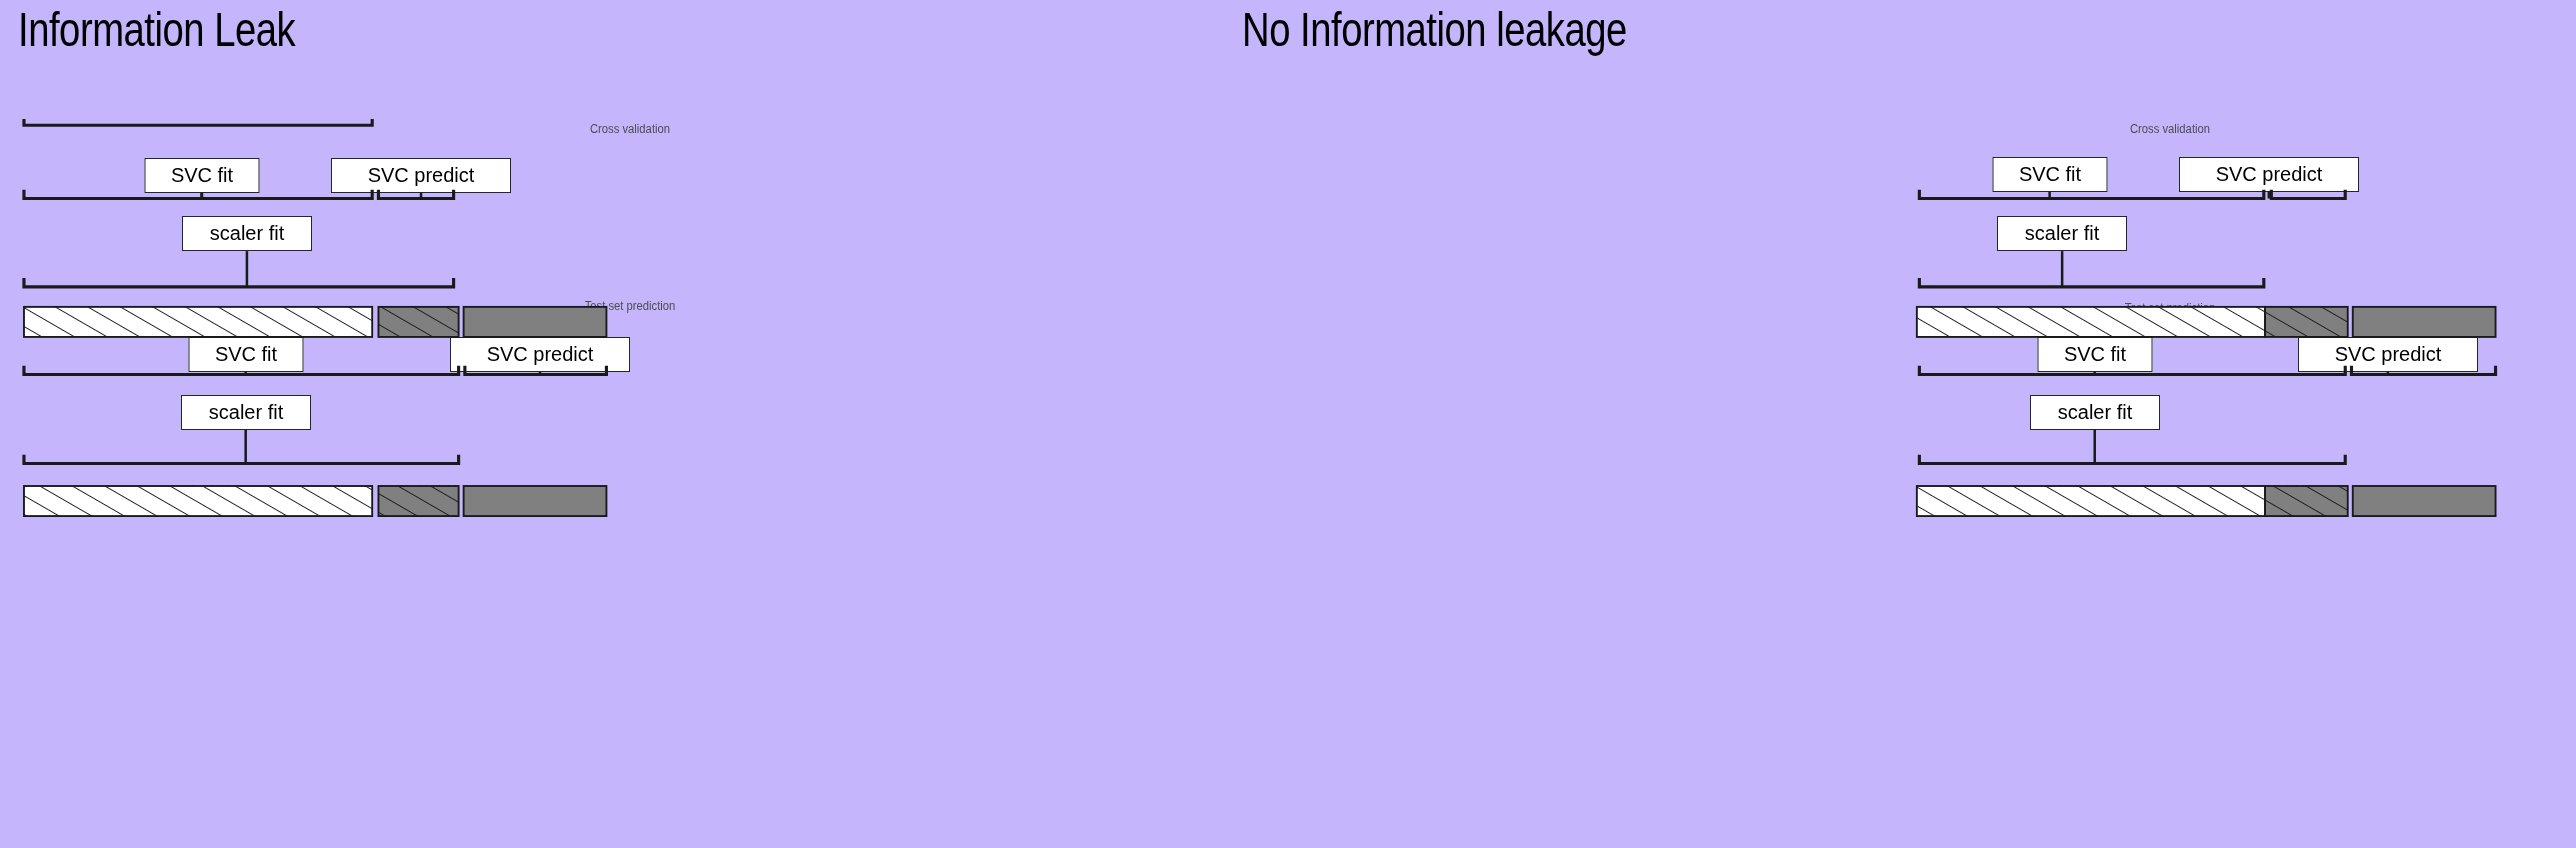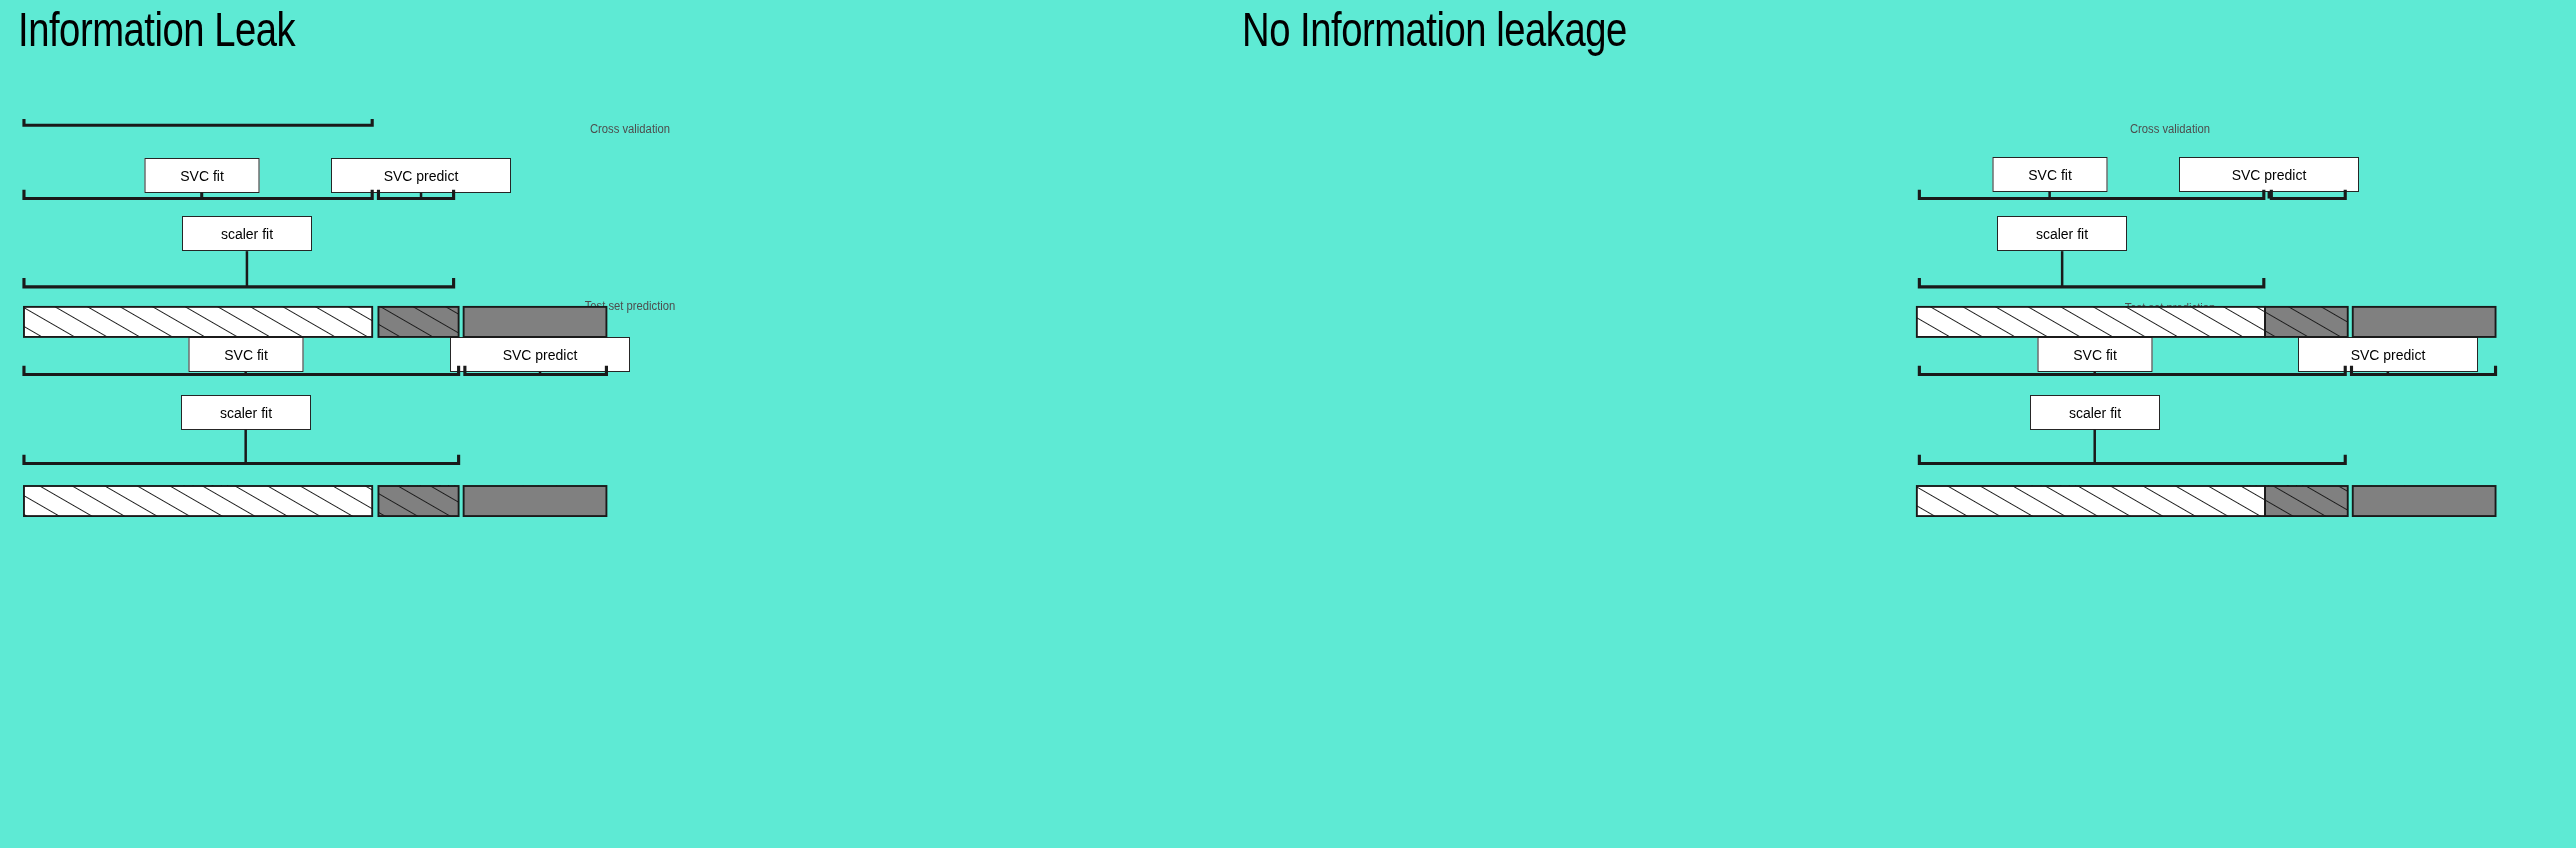--- a/index.html
+++ b/index.html
@@ -10,21 +10,21 @@
   body {
     width: 2576px;
     height: 848px;
     font-family: "Liberation Sans", sans-serif;
     overflow: hidden;
   }
   #stage {
     position: relative;
     width: 2576px;
     height: 848px;
-    background: #5eead4;
+    background: #c4b5fd;
   }
   .panel {
     position: absolute;
     top: 0;
     width: 1288px;
     height: 848px;
   }
   #panel-left  { left: 0; }
   #panel-right { left: 1224px; }
 
@@ -46,21 +46,21 @@
     color: #4d4d4d;
     white-space: nowrap;
     transform: translateX(-50%) scaleX(0.9);
   }
   .op-box {
     position: absolute;
     box-sizing: border-box;
     border: 1.3px solid #262626;
     background: #ffffff;
     color: #000000;
-    font-size: 14px;
+    font-size: 20px;
     display: flex;
     align-items: center;
     justify-content: center;
     white-space: nowrap;
     transform: translateX(-50%);
     padding: 0 5px;
   }
   .bar-label {
     position: absolute;
     font-size: 12.5px;

